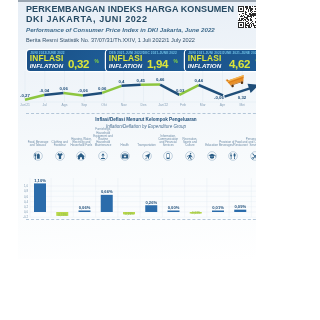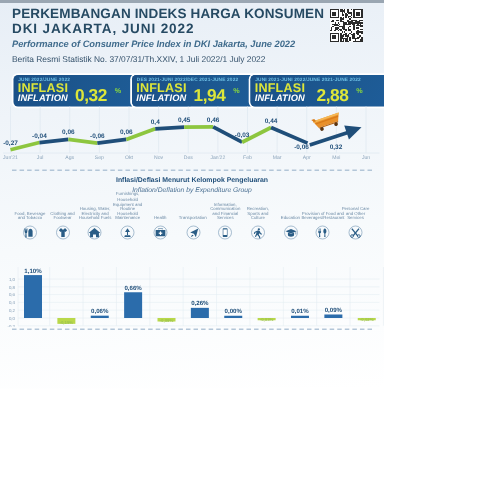--- a/index.html
+++ b/index.html
@@ -1,19 +1,19 @@
 <!DOCTYPE html>
 <html><head>
 <meta charset="utf-8">
 <style>
   html,body{margin:0;padding:0;}
   body{width:256px;height:320px;overflow:hidden;background:#ffffff;
        font-family:"Liberation Sans",sans-serif;-webkit-font-smoothing:antialiased;}
   #page{position:relative;width:256px;height:259px;overflow:hidden;
-        background:linear-gradient(175deg,#e7eef6 0%,#eff4f9 28%,#f7fafc 60%,#ffffff 100%);}
+        background:linear-gradient(175deg,#e7eef6 0%,#eff4f9 28%,#f7fafc 60%,#ffffff 100%);margin-left:18px;}
   .topbar{position:absolute;left:0;top:0;width:256px;height:2px;background:#9aa6b2;}
 
   
   .ttl1{position:absolute;left:8px;top:4.5px;font-size:9px;font-weight:bold;
         letter-spacing:.1px;color:#264a63;line-height:9px;white-space:nowrap;}
   .ttl2{position:absolute;left:8px;top:15px;font-size:9px;font-weight:bold;
         letter-spacing:.6px;color:#264a63;line-height:9px;white-space:nowrap;}
   .sub{position:absolute;left:8px;top:26.5px;font-size:6.2px;font-weight:bold;font-style:italic;
        color:#3f6b8c;line-height:6px;white-space:nowrap;}
   .rel{position:absolute;left:8px;top:38px;font-size:5.6px;color:#33506a;
@@ -74,21 +74,21 @@
     <div class="tag">DES 2021-JUNI 2022/DEC 2021-JUNE 2022</div>
     <div class="id">INFLASI</div>
     <div class="ie">INFLATION</div>
     <div class="val" style="left:41px;top:9.2px;">1,94</div>
     <div class="pct" style="left:67.5px;top:9.4px;">%</div>
   </div>
   <div class="ibox" id="ib2" style="left:167px;width:80px;">
     <div class="tag">JUNI 2021-JUNI 2022/JUNE 2021-JUNE 2022</div>
     <div class="id">INFLASI</div>
     <div class="ie">INFLATION</div>
-    <div class="val" style="left:44px;top:9.2px;">2,88</div>
+    <div class="val" style="left:44px;top:9.2px;">4,62</div>
     <div class="pct" style="left:70.5px;top:9.4px;">%</div>
   </div>
 
   <svg id="lchart" viewBox="0 0 256 42">
     <g id="lc-grid" stroke="#dfe8f0" stroke-width="0.5">
         <line x1="7" y1="1" x2="7" y2="32"></line>
         <line x1="26.75" y1="1" x2="26.75" y2="32"></line>
         <line x1="46.5" y1="1" x2="46.5" y2="32"></line>
         <line x1="66.25" y1="1" x2="66.25" y2="32"></line>
         <line x1="86" y1="1" x2="86" y2="32"></line>

